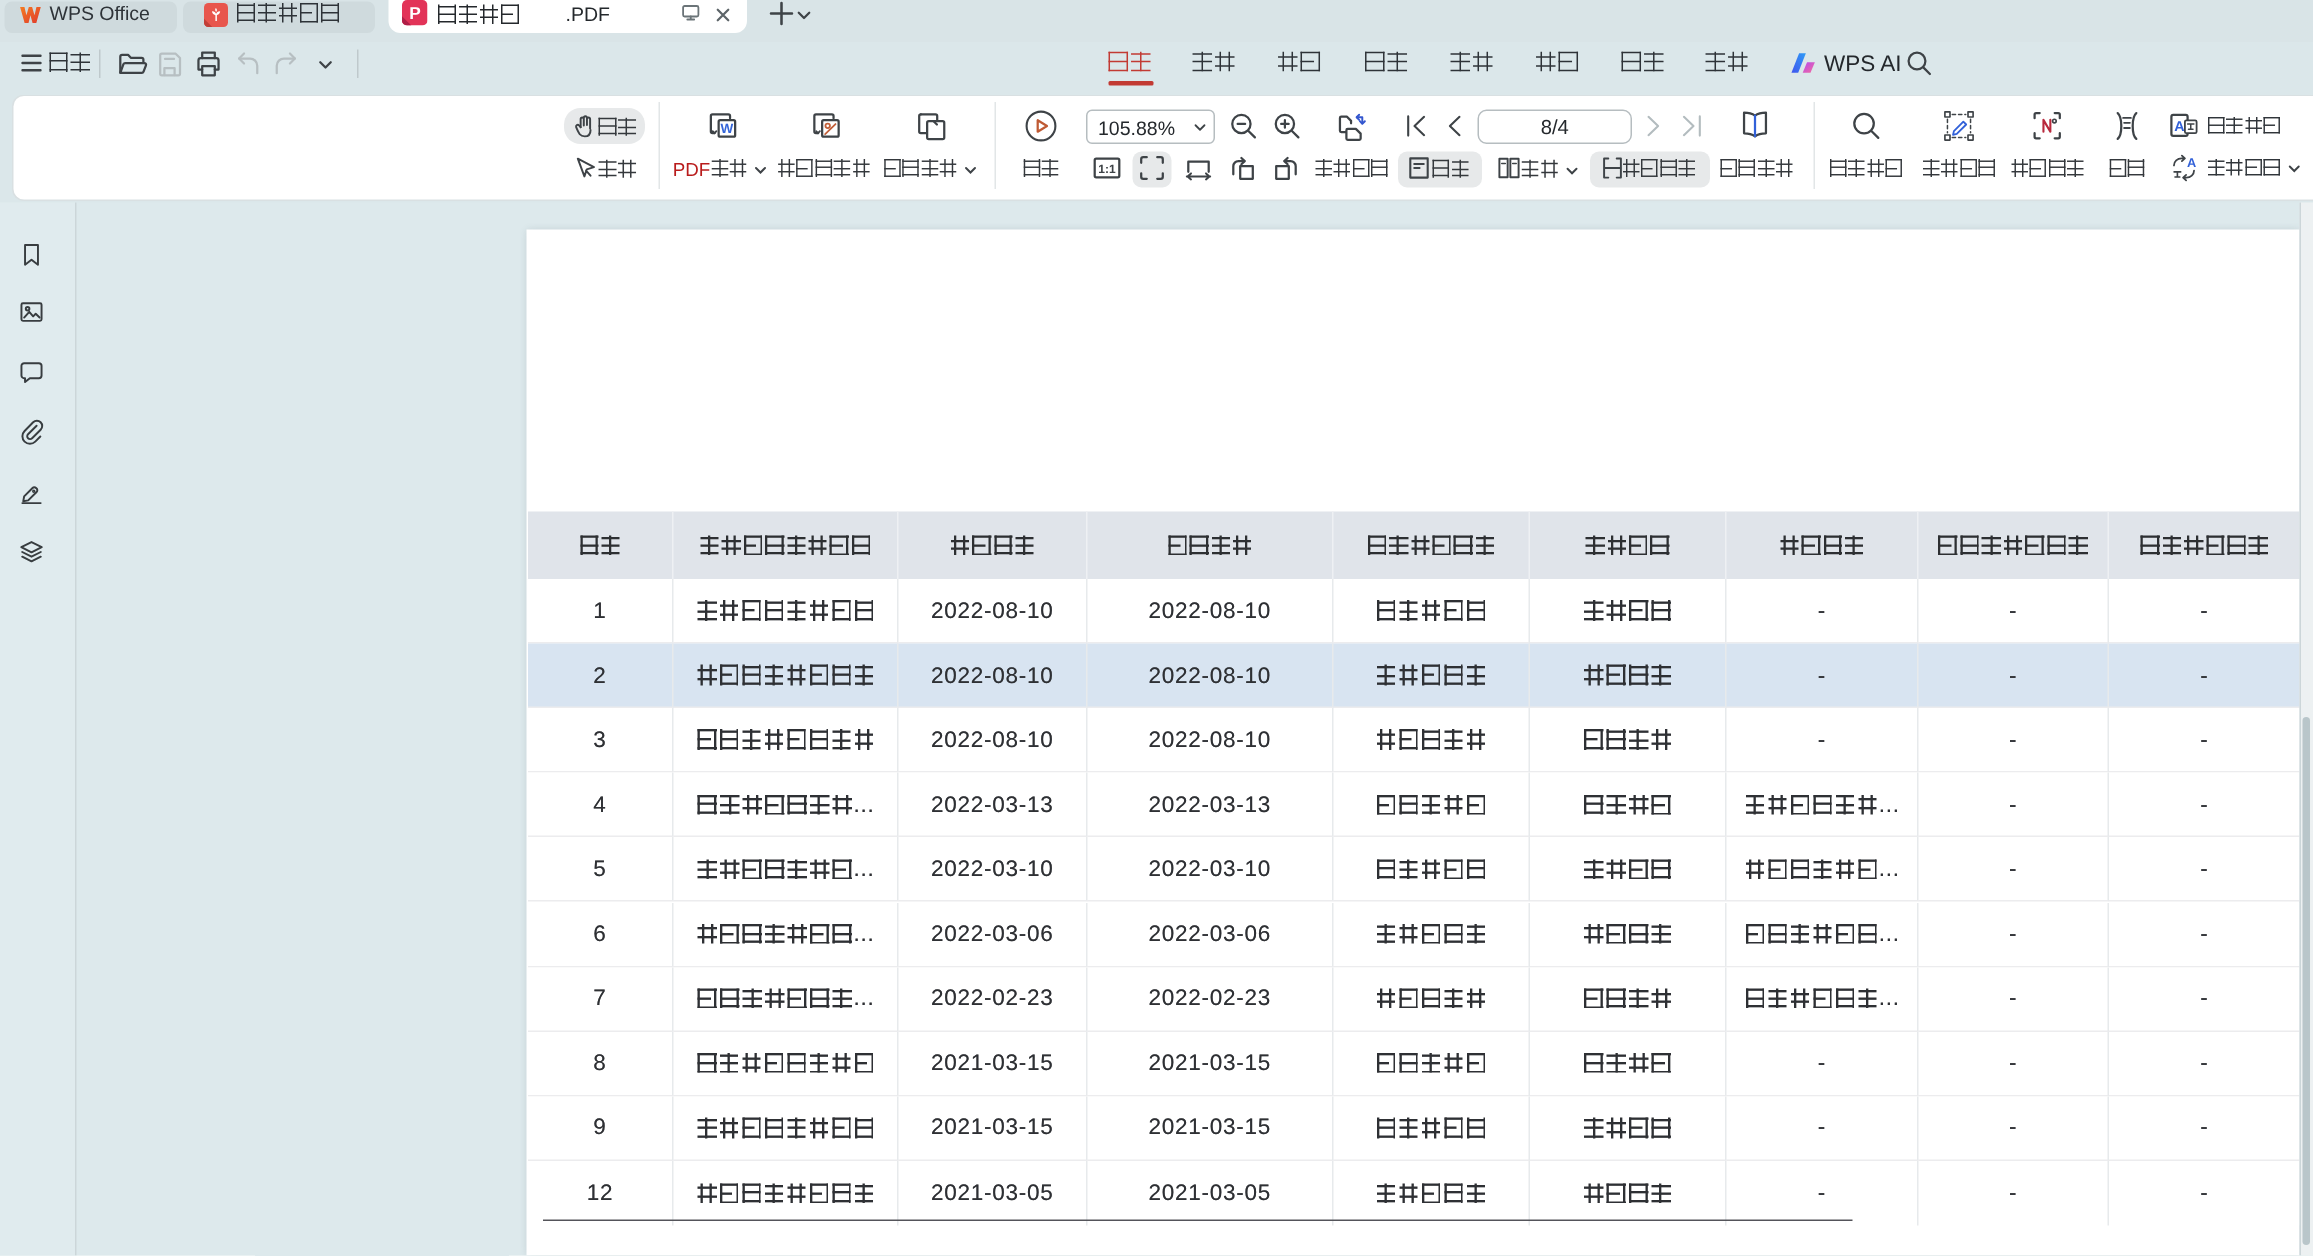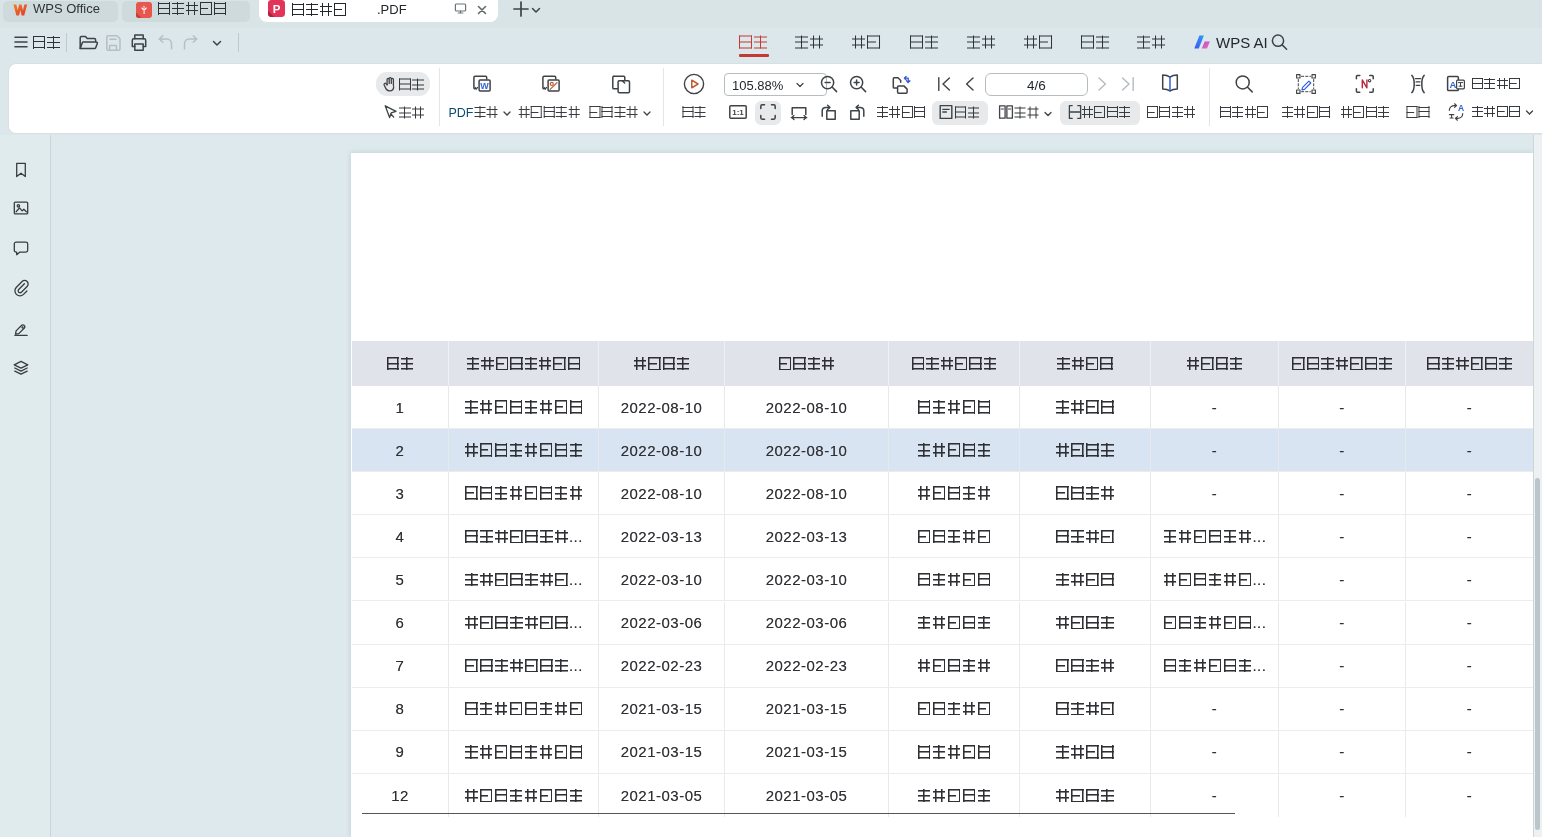--- a/index.html
+++ b/index.html
@@ -1,18 +1,18 @@
 <!DOCTYPE html>
 <html><head><meta charset="utf-8"><style>
 *{margin:0;padding:0;box-sizing:border-box}
 html,body{width:1542px;height:837px;overflow:hidden}
 body{font-family:"Liberation Sans",sans-serif;background:#dbe7ea;position:relative;
      -webkit-font-smoothing:antialiased}
 .a{position:absolute}  
-.lbl{position:absolute;transform:translate(-50%,-50%);font-size:12.5px;color:#0c4a6e;
+.lbl{position:absolute;transform:translate(-50%,-50%);font-size:12.5px;color:#b91c1c;
      white-space:nowrap;--kc:#34383c}
 .ic{position:absolute;transform:translate(-50%,-50%)}
 svg{display:block}
 
 .kg{display:inline-block;width:.86em;height:.9em;margin:0 .07em;vertical-align:-.09em;
     background-repeat:no-repeat}
 .k1{background-image:linear-gradient(var(--kc),var(--kc)),linear-gradient(var(--kc),var(--kc)),
   linear-gradient(var(--kc),var(--kc)),linear-gradient(var(--kc),var(--kc)),linear-gradient(var(--kc),var(--kc));
   background-position:0 .03em,0 48%,0 97%,0 0,100% 0;
   background-size:100% var(--kt,.078em),100% var(--kt,.078em),100% var(--kt,.078em),var(--kt,.078em) 100%,var(--kt,.078em) 100%}
@@ -219,21 +219,21 @@
 <div class="lbl" style="left:620px;top:112.5px;font-size:12.5px;"><i class="kg k4"></i><i class="kg k1"></i><i class="kg k2"></i><i class="kg k3"></i><svg width="9" height="9" viewBox="0 0 9 9" fill="none" stroke="#3e4347" stroke-width="1.3" stroke-linecap="round" style="display:inline-block;vertical-align:-1px;margin-left:4px">
       <path d="M1.5 3l3 3 3-3"></path>
     </svg></div>
 <div class="ic" style="left:694px;top:84px">
     <svg width="26" height="26" viewBox="0 0 26 26" fill="none" stroke-linecap="round" stroke-linejoin="round">
       <circle cx="13" cy="13" r="9.6" stroke="#3e4347" stroke-width="1.4"></circle>
       <path d="M10.8 9.2v7.6L17 13z" stroke="#bf5a33" stroke-width="1.5"></path>
     </svg>
   </div>
 <div class="lbl" style="left:694px;top:112.5px;font-size:12.5px;"><i class="kg k1"></i><i class="kg k2"></i></div>
-<div class="a" style="left:724px;top:73px;width:103px;height:23px;background:#fff;border:1px solid #b6bdc0;border-radius:4px">
+<div class="a" style="left:724px;top:73px;width:86px;height:23px;background:#fff;border:1px solid #b6bdc0;border-radius:4px">
 <div class="a" style="left:7px;top:3.5px;font-size:13px;color:#24282c">105.88%</div>
   </div>
 <div class="ic" style="left:800px;top:85px">
     <svg width="10" height="10" viewBox="0 0 10 10" fill="none" stroke="#3e4347" stroke-width="1.5" stroke-linecap="round" stroke-linejoin="round">
       <path d="M2 3.5 5 6.5l3-3" stroke-width="1.2"></path>
     </svg>
   </div>
 <div class="ic" style="left:829px;top:84px">
     <svg width="22" height="22" viewBox="0 0 22 22" fill="none" stroke="#3e4347" stroke-width="1.5" stroke-linecap="round" stroke-linejoin="round">
       <circle cx="9.6" cy="9.6" r="6.1"></circle>
@@ -294,21 +294,21 @@
     <svg width="22" height="22" viewBox="0 0 22 22" fill="none" stroke="#3e4347" stroke-width="1.5" stroke-linecap="round" stroke-linejoin="round">
       <path d="M5.8 4.6v12.8M16.4 4.9 10 11l6.4 6.1" stroke-width="1.4"></path>
     </svg>
   </div>
 <div class="ic" style="left:970px;top:84px">
     <svg width="22" height="22" viewBox="0 0 22 22" fill="none" stroke="#3e4347" stroke-width="1.5" stroke-linecap="round" stroke-linejoin="round">
       <path d="M14 4.9 7.6 11l6.4 6.1" stroke-width="1.4"></path>
     </svg>
   </div>
 <div class="a" style="left:985px;top:72.5px;width:103px;height:23px;background:#fff;border:1px solid #b6bdc0;border-radius:6px"></div>
-<div class="lbl" style="left:1036.5px;top:84.5px;font-size:13.5px;color:#24282c;--kc:#24282c;">4/6</div>
+<div class="lbl" style="left:1036.5px;top:84.5px;font-size:13.5px;color:#24282c;--kc:#24282c;">8/4</div>
 <div class="ic" style="left:1102px;top:84px">
     <svg width="22" height="22" viewBox="0 0 22 22" fill="none" stroke="#b3bcbf" stroke-width="1.5" stroke-linecap="round" stroke-linejoin="round">
       <path d="M8 4.9 14.4 11 8 17.1" stroke-width="1.4"></path>
     </svg>
   </div>
 <div class="ic" style="left:1128px;top:84px">
     <svg width="22" height="22" viewBox="0 0 22 22" fill="none" stroke="#b3bcbf" stroke-width="1.5" stroke-linecap="round" stroke-linejoin="round">
       <path d="M16.2 4.6v12.8M5.6 4.9 12 11l-6.4 6.1" stroke-width="1.4"></path>
     </svg>
   </div>

